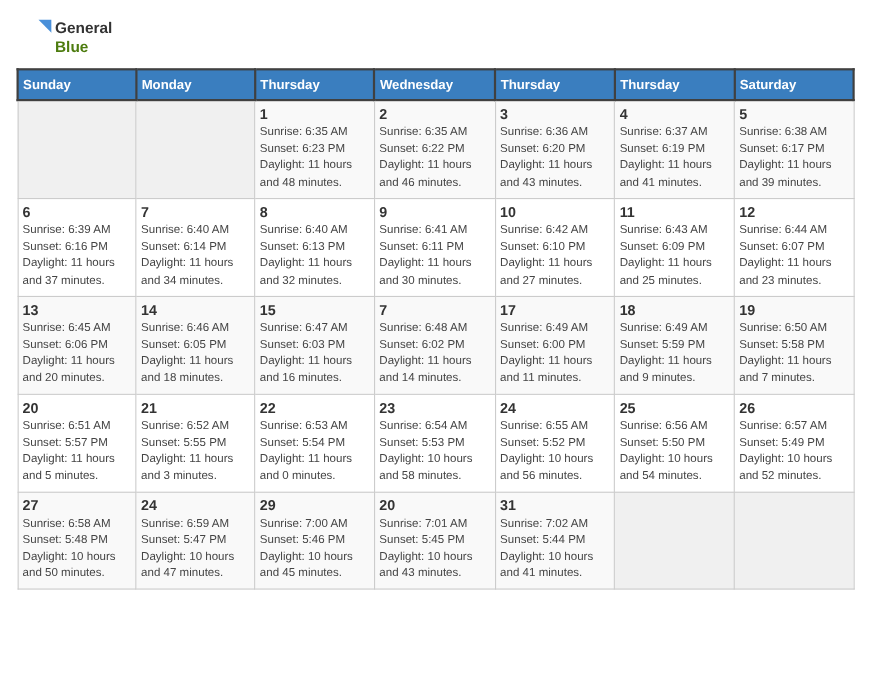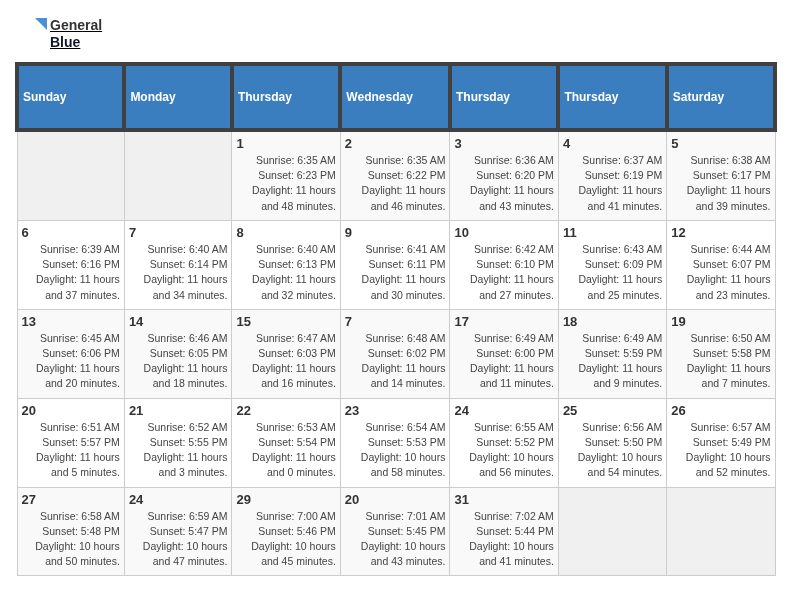--- a/index.html
+++ b/index.html
@@ -20,21 +20,20 @@
       display: flex;
       align-items: flex-start;
       justify-content: space-between;
       margin-bottom: 10px;
     }
     .logo {
       display: flex;
       align-items: center;
       gap: 4px;
       margin-top: 6px;
-      text-decoration: underline;
     }
     .title-block {
       text-align: right;
     }
     .month-title {
       font-size: 36px;
       font-weight: 300;
       color: #333;
       line-height: 1.1;
     }
@@ -44,25 +43,25 @@
       margin-top: 2px;
     }
     table {
       width: 100%;
       border-collapse: collapse;
       font-size: 11px;
     }
     thead tr th {
       background: #3a7ebf;
       color: #fff;
-      padding: 24px 4px;
+      padding: 6px 4px;
       text-align: left;
       font-size: 12px;
       font-weight: bold;
-      border: 4px solid #404040;
+      border: 2px solid #404040;
     }
     tbody tr td {
       vertical-align: top;
       padding: 4px 4px 6px 4px;
       border: 1px solid #ccc;
       width: 113px;
       min-height: 80px;
       background: #fff;
     }
     tbody tr:nth-child(odd) td {
@@ -72,42 +71,41 @@
       font-size: 13px;
       font-weight: bold;
       color: #333;
       display: block;
       margin-bottom: 2px;
     }
     .day-detail {
       color: #444;
       font-size: 10.5px;
       line-height: 1.45;
-      text-align: right;
     }
     td.empty {
       background: #f0f0f0 !important;
     }
   </style>
 </head>
 <body>
 
 <div class="page">
   <div class="header">
     <div class="logo">
     <div style="display:flex;align-items:center;gap:3px;">
       <div style="position:relative;width:32px;height:36px;overflow:hidden;">
         <svg width="32" height="36" viewBox="0 0 32 36" xmlns="http://www.w3.org/2000/svg">
           <rect x="0" y="0" width="32" height="36" fill="white"></rect>
           <polygon points="20,2 32,2 32,14" fill="#4a90d9"></polygon>
         </svg>
       </div>
       <div style="line-height:1.2">
         <div style="font-size:14px;font-weight:bold;color:#333;">General</div>
-        <div style="font-size:14px;font-weight:bold;color:#0f172a;">Blue</div>
+        <div style="font-size:14px;font-weight:bold;color:#4d7c0f;">Blue</div>
       </div>
     </div>
   </div>
     <div class="title-block">
       <div class="month-title"></div>
       <div class="subtitle"></div>
     </div>
   </div>
 
   <table>

